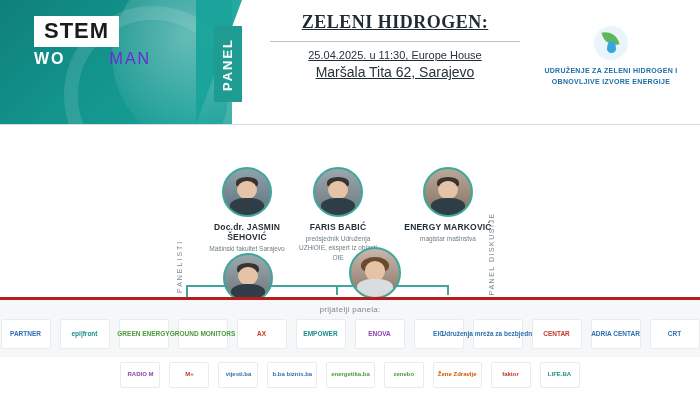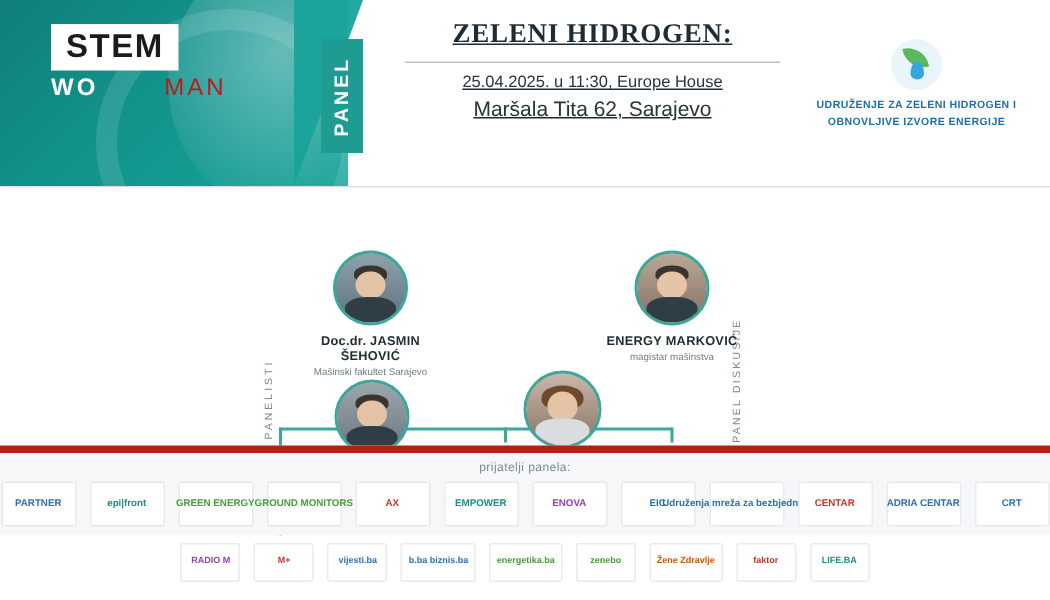--- a/index.html
+++ b/index.html
@@ -65,21 +65,21 @@
     font-family: "Liberation Sans", sans-serif;
   }
   .stem-bottom {
     margin-top: 3px;
     font-size: 16px;
     letter-spacing: 2px;
     color: #ffffff;
     font-weight: bold;
   }
   .stem-bottom .wo { color: #ffffff; }
-  .stem-bottom .man { color: #b91c1c; font-weight: normal; padding-left: 44px; }
+  .stem-bottom .man { color: #6d28d9; font-weight: normal; padding-left: 44px; }
 
   .panel-badge {
     position: absolute; left: 214px; top: 26px;
     width: 28px; height: 76px;
     background: #1f9c92;
     color: #ffffff;
     font-weight: bold;
     font-size: 13px;
     letter-spacing: 2px;
     display: flex; align-items: center; justify-content: center;
@@ -223,21 +223,21 @@
   }
   .p-role {
     font-size: 6.5px; color: #6f7d83; line-height: 1.45; margin-top: 2px;
   }
 
   
   .partners-band {
     position: absolute; left: 0; top: 297px;
     width: 700px; height: 60px;
     background: #f5f7f8;
-    border-top: 5px solid #b91c1c;
+    border-top: 3px solid #b91c1c;
   }
   .band-caption {
     text-align: center; font-size: 8px; color: #7a8a8e;
     padding-top: 5px; letter-spacing: 0.3px;
   }
   .logo-row {
     display: flex; align-items: center; justify-content: center;
     gap: 9px; margin-top: 5px; padding: 0 16px;
   }
   .logo-chip {
@@ -322,20 +322,29 @@
     <div class="person" style="left:200px; top:42px; width:94px;">
       <div class="avatar a-blue" style="width:50px;height:50px;">
         <div class="hair"></div>
         <div class="face"></div>
         <div class="body"></div>
       </div>
       <div class="p-name">Doc.dr. JASMIN ŠEHOVIĆ</div>
       <div class="p-role">Mašinski fakultet Sarajevo</div>
     </div>
 
+    <div class="person" style="left:294px; top:42px; width:88px;">
+      <div class="avatar a-grey" style="width:50px;height:50px;">
+        <div class="hair"></div>
+        <div class="face"></div>
+        <div class="body"></div>
+      </div>
+      <div class="p-name">FARIS BABIĆ</div>
+      <div class="p-role">predsjednik Udruženja UZHiOIE, ekspert iz oblasti OIE</div>
+    </div>
 
     <div class="person" style="left:404px; top:42px; width:88px;">
       <div class="avatar a-warm" style="width:50px;height:50px;">
         <div class="hair"></div>
         <div class="face"></div>
         <div class="body"></div>
       </div>
       <div class="p-name">ENERGY MARKOVIĆ</div>
       <div class="p-role">magistar mašinstva</div>
     </div>

